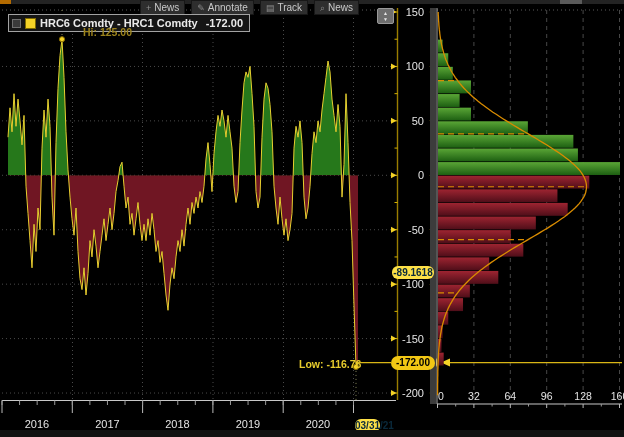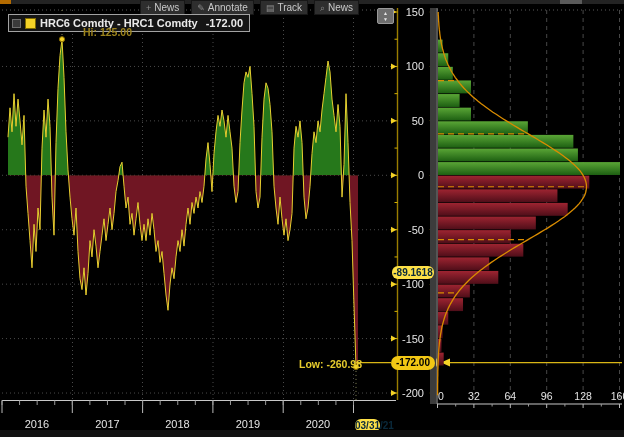--- a/index.html
+++ b/index.html
@@ -250,21 +250,21 @@
   </div>
 
   <div class="legend">
     <span class="legend-check"></span>
     <span class="legend-swatch" id="legend-swatch" style="background: rgb(245, 211, 39);"></span>
     <span class="legend-text">HRC6 Comdty - HRC1 Comdty</span>
     <span class="legend-val">-172.00</span>
   </div>
 
   <div class="anno" id="anno-hi" style="color: rgb(156, 131, 28); padding-left: 45px;">Hi: 125.00</div>
-  <div class="anno" id="anno-low" style="color: rgb(230, 203, 45);">Low: -260.98</div>
+  <div class="anno" id="anno-low" style="color: rgb(230, 203, 45);">Low: -116.76</div>
 
   <div class="badge badge-cyan" id="badge-track">-89.1618</div>
   <div class="badge badge-yellow" id="badge-last">-172.00</div>
   <div class="badge badge-cyan" id="badge-date">03/31/21</div>
 
   <div class="spinner">
     <span>▲</span>
     <span>▼</span>
   </div>
 

